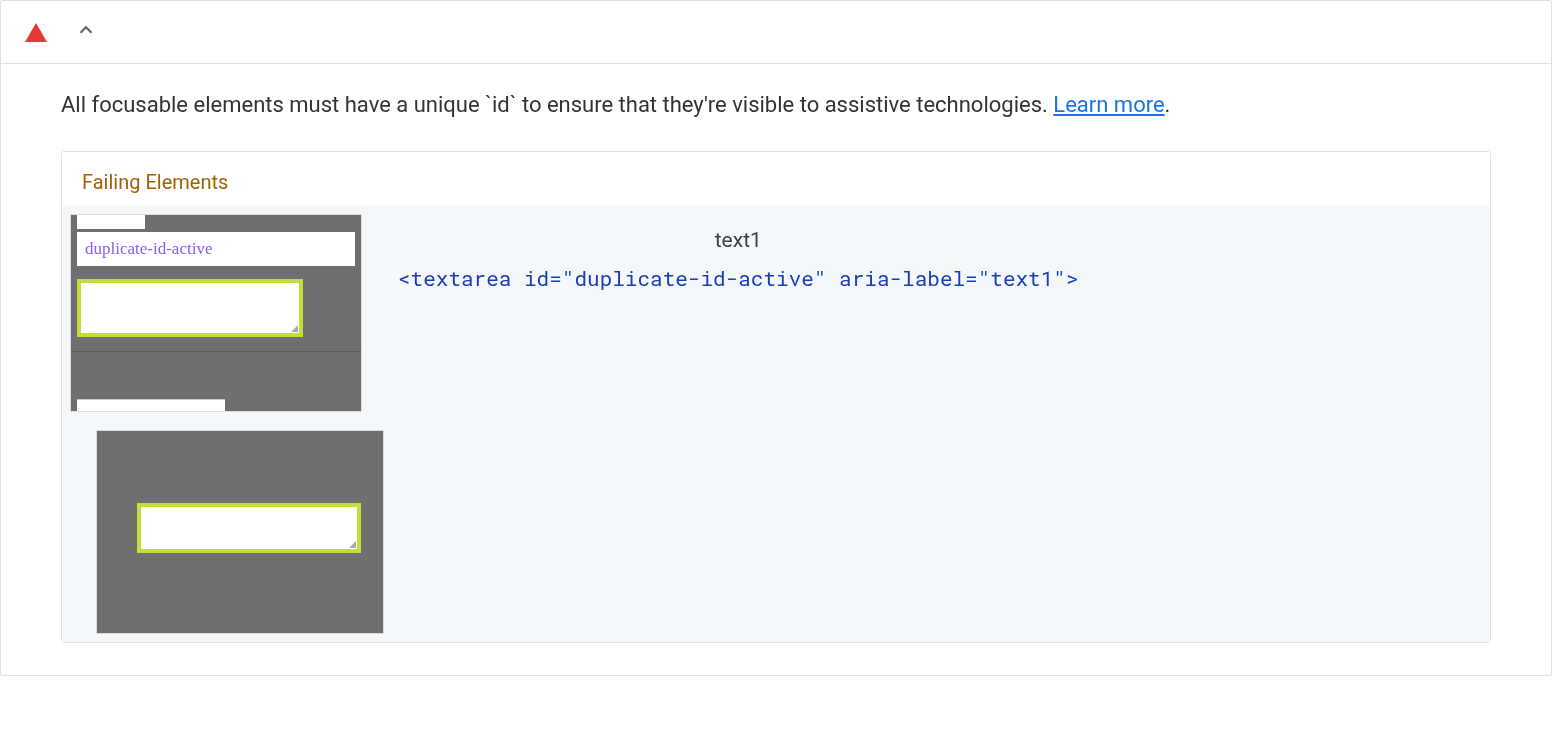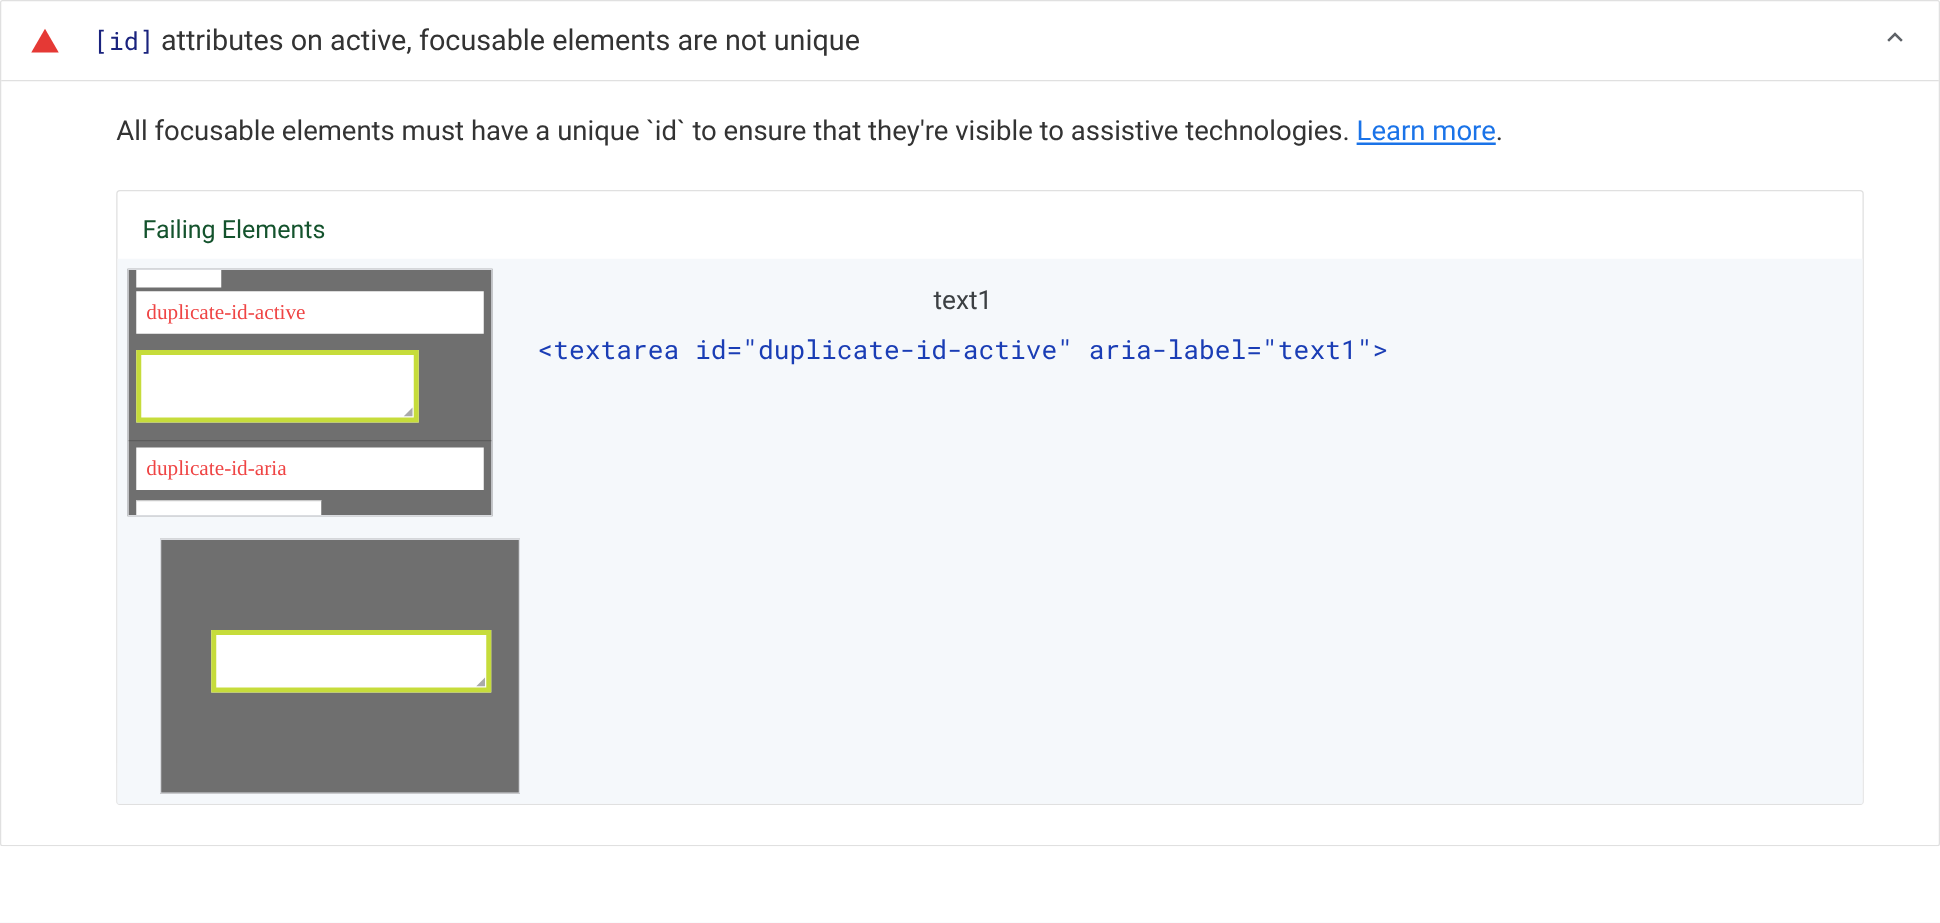--- a/index.html
+++ b/index.html
@@ -40,41 +40,40 @@
       color: #1a237e;
       font-size: 20px;
     }
     .chevron {
       color: #5f6368;
       font-size: 18px;
     }
     .chevron svg { width: 22px; height: 22px; }
     .audit-body {
       padding: 26px 60px 32px 60px;
-      margin-left: 32px;
     }
     .description {
       font-size: 22px;
       color: #333;
       line-height: 1.4;
       margin-bottom: 30px;
     }
     .description .learn-more {
       color: #1a73e8;
       text-decoration: underline;
       cursor: pointer;
     }
     .failing-panel {
       border: 1px solid #e0e0e0;
       border-radius: 3px;
     }
     .failing-panel-header {
       padding: 18px 20px 12px 20px;
       font-size: 20px;
-      color: #14532d;
+      color: #a16207;
       font-weight: 400;
     }
     .failing-items {
       background: #f5f8fb;
       padding: 8px 8px 8px 8px;
     }
     .failing-item {
       display: flex;
       align-items: flex-start;
       gap: 36px;
@@ -91,21 +90,21 @@
       flex-shrink: 0;
       border: 1px solid #dadce0;
     }
     .thumb.thumb2 {
       width: 288px;
       height: 204px;
       margin-left: 26px;
     }
     .thumb .label {
       position: absolute;
-      color: #ef4444;
+      color: #8b5cf6;
       font-family: "Times New Roman", serif;
       font-size: 17px;
     }
     .thumb1-top-cut {
       position: absolute;
       top: 0; left: 6px;
       width: 68px; height: 14px;
       background: #fff;
       overflow: hidden;
       line-height: 0.5;
@@ -167,23 +166,20 @@
       font-size: 21px;
       white-space: nowrap;
     }
   </style>
 </head>
 <body>
 
 <div class="audit-container">
   <div class="audit-header">
     <div class="triangle-icon"></div>
-    <div class="audit-title">
-      <span class="code-id">[id]</span><span> attributes on active, focusable elements are not unique</span>
-    </div>
     <div class="chevron">
       <svg viewBox="0 0 24 24" fill="none" stroke="#5f6368" stroke-width="2.2">
           <polyline points="6 15 12 9 18 15"></polyline>
         </svg>
     </div>
   </div>
   <div class="audit-body">
     <div class="description">
       <span>All focusable elements must have a unique `id` to ensure that they're visible to assistive technologies. </span><a class="learn-more">Learn more</a><span>.</span>
     </div>
@@ -193,23 +189,20 @@
         <div class="failing-item">
           <div class="thumb">
             <div class="thumb1-top-cut"><span>dlitem</span></div>
             <div class="thumb1-row1">
                 <span class="label">duplicate-id-active</span>
               </div>
             <div class="thumb1-highlight">
                 <div class="resize"></div>
               </div>
             <div class="thumb1-hr"></div>
-            <div class="thumb1-row2">
-                <span class="label">duplicate-id-aria</span>
-              </div>
             <div class="thumb1-partial"></div>
           </div>
           <div class="failing-text">
             <div class="name">text1</div>
             <div class="snippet">&lt;textarea id="duplicate-id-active" aria-label="text1"&gt;</div>
           </div>
         </div>
         <div class="failing-item">
           <div class="thumb thumb2">
             <div class="thumb2-highlight">

